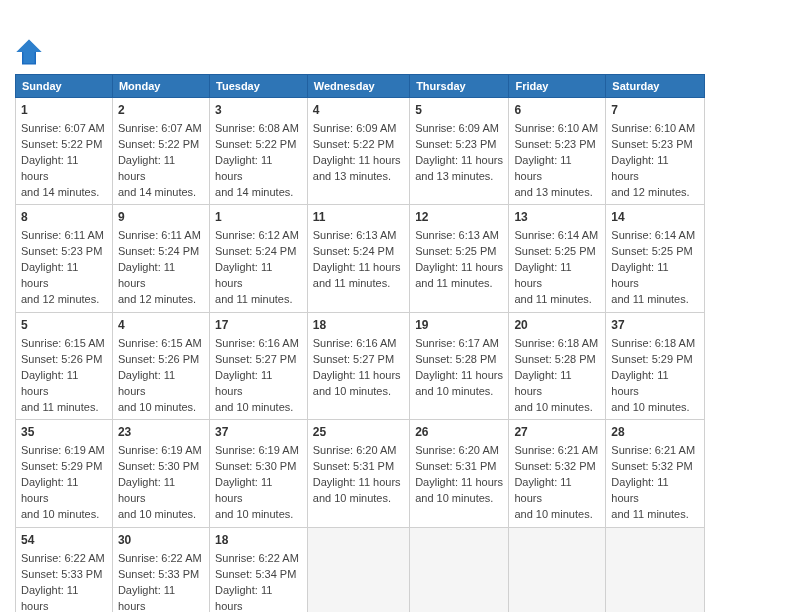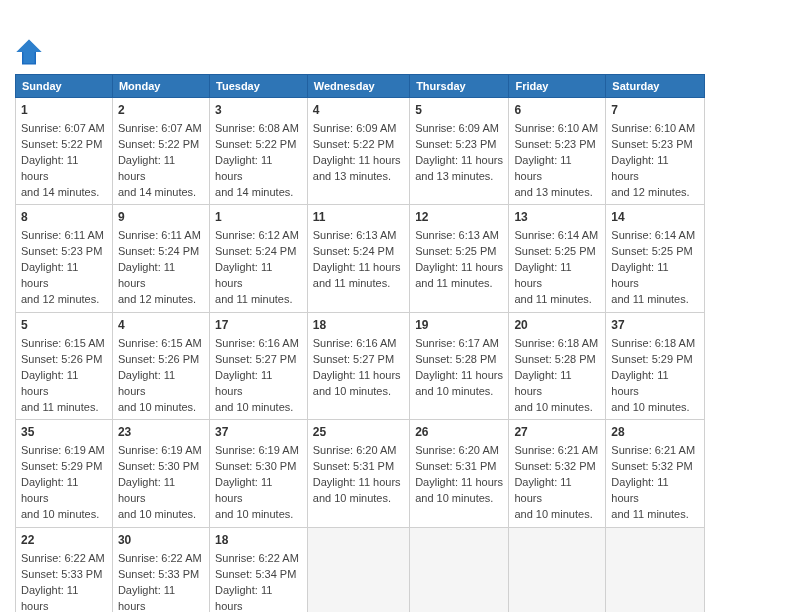--- a/index.html
+++ b/index.html
@@ -239,21 +239,21 @@
             <span class="day-num">27</span>
             <div class="day-info">Sunrise: 6:21 AM<br>Sunset: 5:32 PM<br>Daylight: 11 hours<br>and 10 minutes.</div>
           </td>
           <td>
             <span class="day-num">28</span>
             <div class="day-info">Sunrise: 6:21 AM<br>Sunset: 5:32 PM<br>Daylight: 11 hours<br>and 11 minutes.</div>
           </td>
         </tr>
         <tr>
           <td>
-            <span class="day-num">22</span>
+            <span class="day-num">54</span>
             <div class="day-info">Sunrise: 6:22 AM<br>Sunset: 5:33 PM<br>Daylight: 11 hours<br>and 11 minutes.</div>
           </td>
           <td>
             <span class="day-num">30</span>
             <div class="day-info">Sunrise: 6:22 AM<br>Sunset: 5:33 PM<br>Daylight: 11 hours<br>and 11 minutes.</div>
           </td>
           <td>
             <span class="day-num">18</span>
             <div class="day-info">Sunrise: 6:22 AM<br>Sunset: 5:34 PM<br>Daylight: 11 hours<br>and 11 minutes.</div>
           </td>

